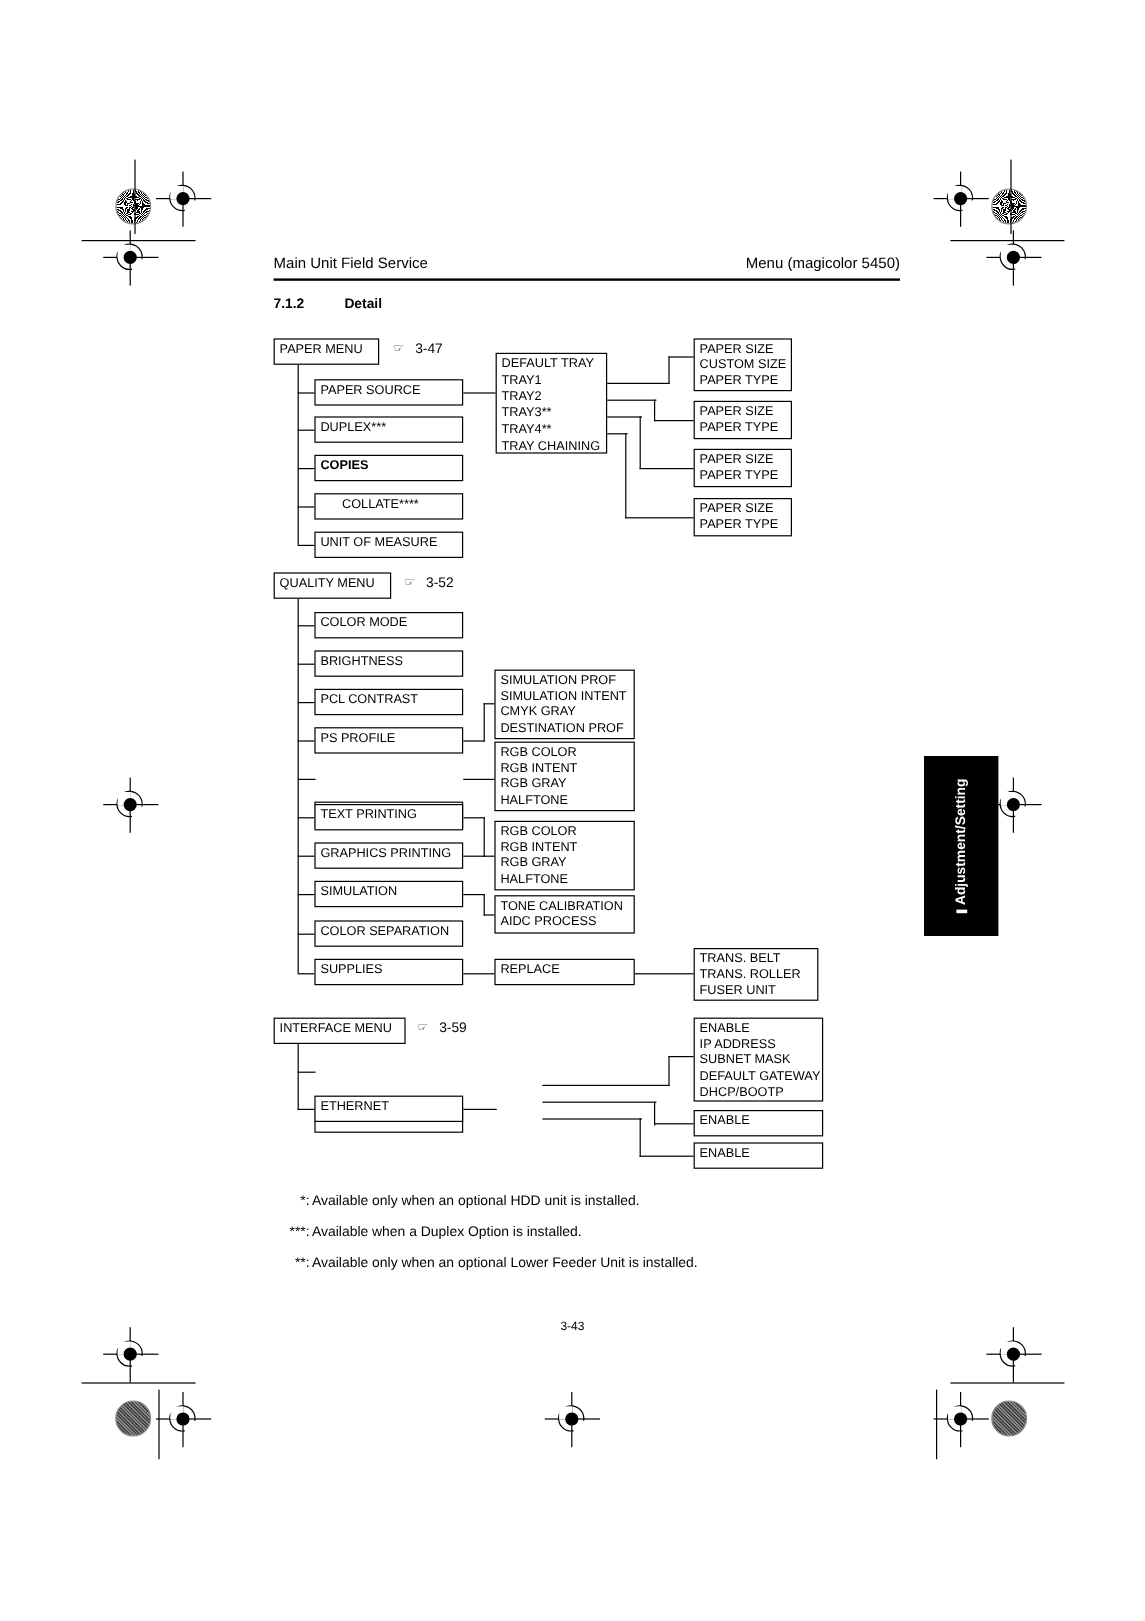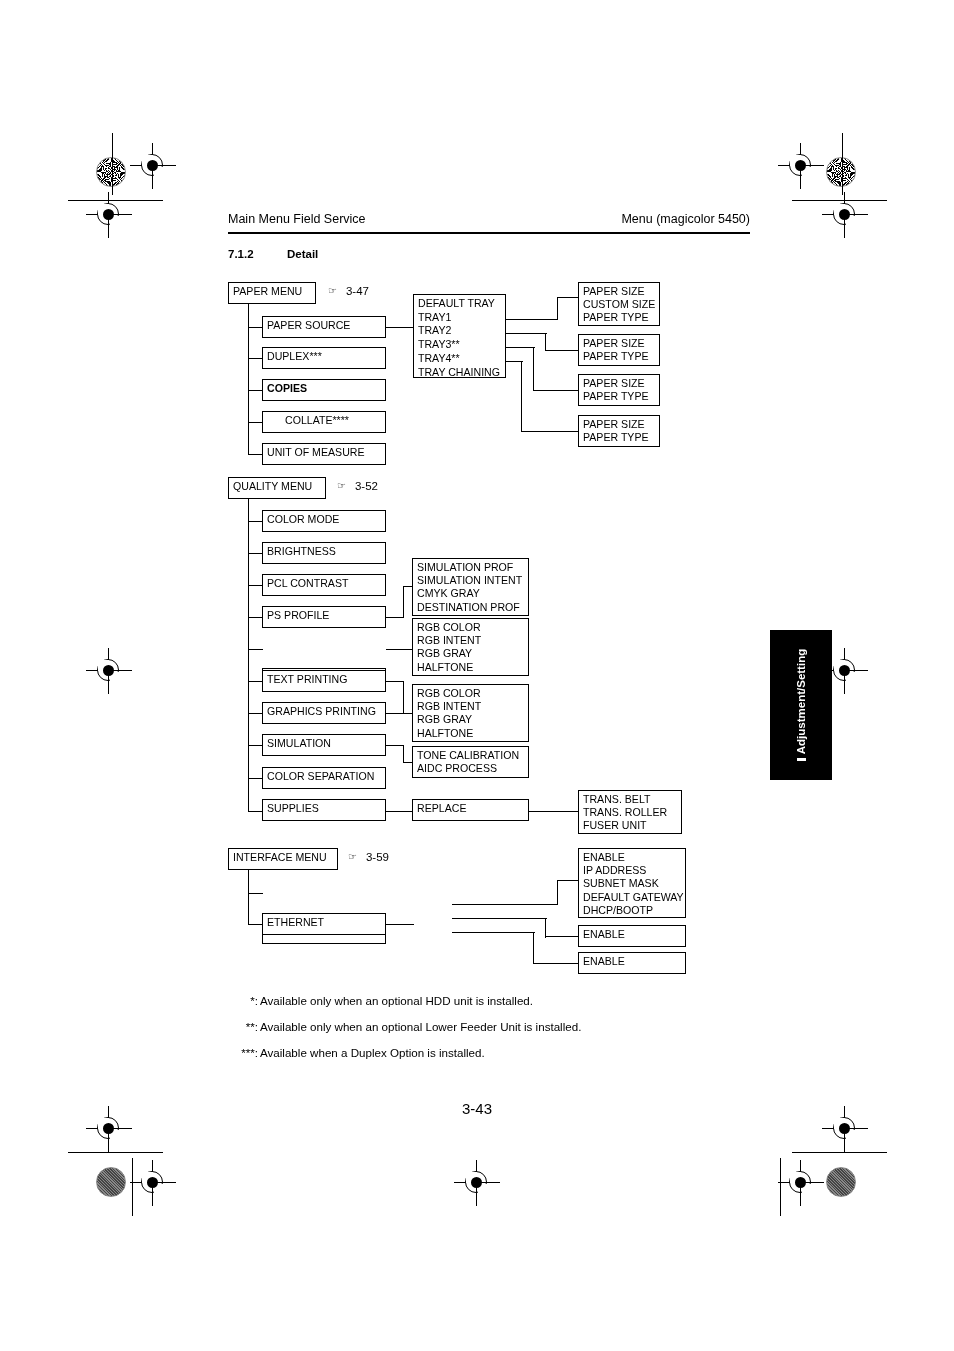--- a/index.html
+++ b/index.html
@@ -182,21 +182,21 @@
     text-align: right;
     margin-right: 2px;
   }
 
   .folio {
     position: absolute;
     left: 0;
     top: 1100px;
     width: 954px;
     text-align: center;
-    font-size: 15px;
+    font-size: 10px;
   }
 
   
   .thumb-tab {
     position: absolute;
     left: 770px;
     top: 630px;
     width: 62px;
     height: 150px;
     background: #000;
@@ -331,21 +331,21 @@
   <div class="trim" style="left:792px; top:200px; width:95px; height:1.2px;"></div>
   <div class="trim" style="left:68px; top:1152px; width:95px; height:1.2px;"></div>
   <div class="trim" style="left:792px; top:1152px; width:95px; height:1.2px;"></div>
   <div class="trim" style="left:132px; top:1158px; width:1.2px; height:58px;"></div>
   <div class="trim" style="left:780px; top:1158px; width:1.2px; height:58px;"></div>
 
   <div class="content">
 
 
     <div class="header">
-      <span>Main Menu Field Service</span>
+      <span>Main Unit Field Service</span>
       <span>Menu (magicolor 5450)</span>
     </div>
     <div class="header-rule"></div>
 
     <div class="sec-num">7.1.2</div>
     <div class="sec-title">Detail</div>
 
     <div class="box root" style="left:228px; top:282px; width:88px; height:22px;">PAPER MENU</div>
     <div class="pageref" style="left:328px; top:285px;">
       <span class="hand-icon">☞</span><span>3-47</span>
@@ -495,24 +495,24 @@
 
     <div class="ln h" style="left:452px; top:932px; width:83px;"></div>
     <div class="ln v" style="left:533px; top:932px; height:32px;"></div>
     <div class="ln h" style="left:533px; top:963px; width:46px;"></div>
 
     <div class="footnotes">
       <span class="fn-row">
         <span class="fn-mark">*:</span><span>Available only when an optional HDD unit is installed.</span>
       </span>
       <span class="fn-row">
-        <span class="fn-mark">**:</span><span>Available only when an optional Lower Feeder Unit is installed.</span>
+        <span class="fn-mark">***:</span><span>Available when a Duplex Option is installed.</span>
       </span>
       <span class="fn-row">
-        <span class="fn-mark">***:</span><span>Available when a Duplex Option is installed.</span>
+        <span class="fn-mark">**:</span><span>Available only when an optional Lower Feeder Unit is installed.</span>
       </span>
     </div>
 
     <div class="folio">3-43</div>
 
     <div class="thumb-tab">
       <div class="tab-text">
         <span class="tab-bullet"></span>
           <span>Adjustment/Setting</span>
       </div>

